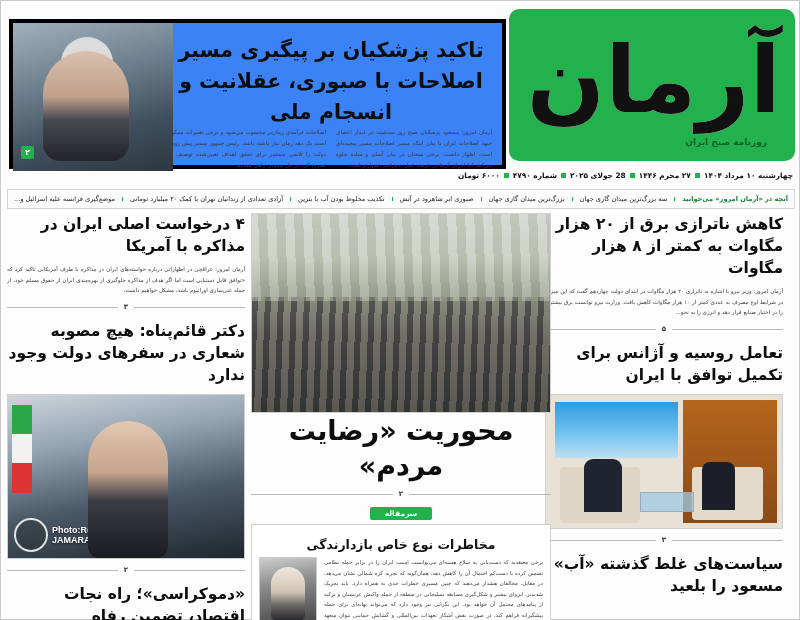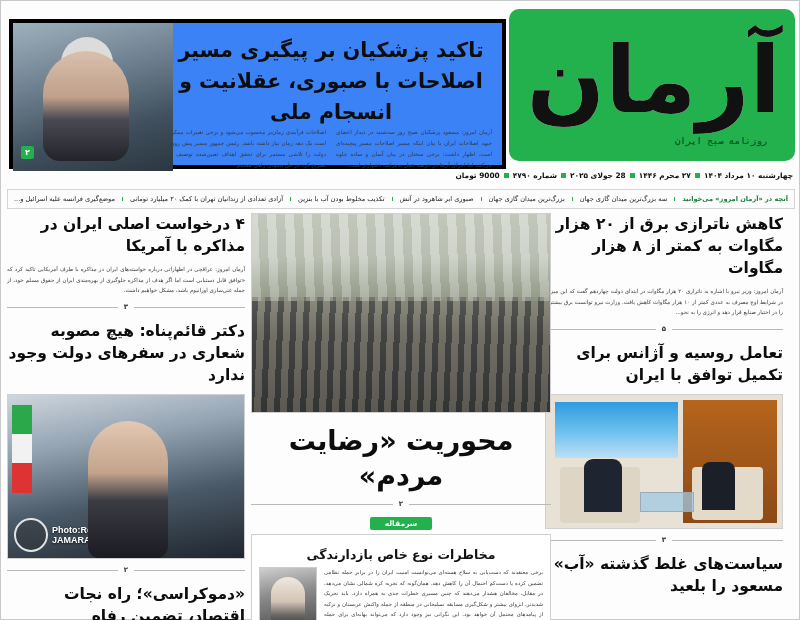--- a/index.html
+++ b/index.html
@@ -16,21 +16,21 @@
   
   .masthead{position:absolute;left:0;top:0;width:800px;height:186px;}
   .logo-box{position:absolute;right:6px;top:8px;width:286px;height:152px;
             background:#22b14c;border-radius:10px;}
   .logo-word{position:absolute;right:14px;top:2px;width:270px;height:150px;
              color:#111;font-family:"DejaVu Sans",sans-serif;font-weight:bold;
              font-size:92px;line-height:140px;text-align:center;
              letter-spacing:-4px;direction:rtl;white-space:nowrap;
              text-shadow:0 0 0 #fff;}
   .logo-sub{position:absolute;right:28px;bottom:14px;font-size:9px;color:#0a5c27;
-            direction:rtl;font-weight:bold;opacity:.95;font-family:Liberation Mono, monospace;}
+            direction:rtl;font-weight:bold;opacity:.95;}
 
   .lead{position:absolute;left:8px;top:18px;width:497px;height:150px;
         background:#3b82f6;border:4px solid #000000;box-sizing:border-box;}
   .lead-photo{position:absolute;left:0;top:0;width:160px;height:148px;
               background:linear-gradient(165deg,#9fb0bd 0%,#6d7f8e 38%,#40505e 70%,#2b3740 100%);
               overflow:hidden;}
   .lead-photo::after{content:"";position:absolute;left:30px;top:28px;width:86px;height:110px;
               border-radius:46px 46px 18px 18px;
               background:linear-gradient(180deg,#d9c0ad 0%,#bfa08b 42%,#4a4a52 62%,#23242b 100%);}
   .lead-photo::before{content:"";position:absolute;left:48px;top:14px;width:52px;height:34px;
@@ -152,21 +152,21 @@
     <div class="dateline">
       <div class="seg">
         <span>چهارشنبه ۱۰ مرداد ۱۴۰۴</span>
         <i class="sq"></i>
         <span>۲۷ محرم ۱۴۴۶</span>
         <i class="sq"></i>
         <span>28 جولای ۲۰۲۵</span>
         <i class="sq"></i>
         <span>شماره ۴۷۹۰</span>
         <i class="sq"></i>
-        <span>9000 تومان</span>
+        <span>۶۰۰۰ تومان</span>
       </div>
     </div>
   </div>
 
   <div class="ticker">
     <span class="lede">آنچه در «آرمان امروز» می‌خوانید</span>
     <i class="bull"></i>
     <span>سه بزرگ‌ترین میدان گازی جهان</span>
     <i class="bull"></i>
     <span>بزرگ‌ترین میدان گازی جهان</span>
@@ -206,21 +206,21 @@
       <div class="rule">
         <span>۳</span>
       </div>
       <div class="hl hl-md">سیاست‌های غلط گذشته «آب» مسعود را بلعید</div>
     </div>
   </div>
 
   <div class="col col-center">
     <div class="photo ph-crowd"></div>
 
-    <div class="big-hl" style="margin-top:10px;">محوریت «رضایت مردم»</div>
+    <div class="big-hl" style="">محوریت «رضایت مردم»</div>
     <div class="rule">
       <span>۲</span>
     </div>
 
     <div>
       <div class="ed-badge">سرمقاله</div>
       <div class="ed-box" style="margin-top:4px;">
         <div class="ed-title">مخاطرات نوع خاص بازدارندگی</div>
         <div class="ed-thumb"></div>
         <div class="ed-flow">برخی معتقدند که دست‌یابی به سلاح هسته‌ای می‌توانست امنیت ایران را در برابر حمله نظامی تضمین کرده یا دست‌کم احتمال آن را کاهش دهد. همان‌گونه که تجربه کره شمالی نشان می‌دهد، در مقابل، مخالفان هشدار می‌دهند که چنین مسیری خطرات جدی به همراه دارد. باید تحریک شدیدتر، انزوای بیشتر و شکل‌گیری مسابقه تسلیحاتی در منطقه از جمله واکنش عربستان و ترکیه از پیامدهای محتمل آن خواهد بود. این نگرانی نیز وجود دارد که می‌تواند بهانه‌ای برای حمله پیشگیرانه فراهم کند. در صورت نقض آشکار تعهدات بین‌المللی و گشایش حمایتی نتوان متعهد ماند، در اشاره به همین صفحه...</div>

